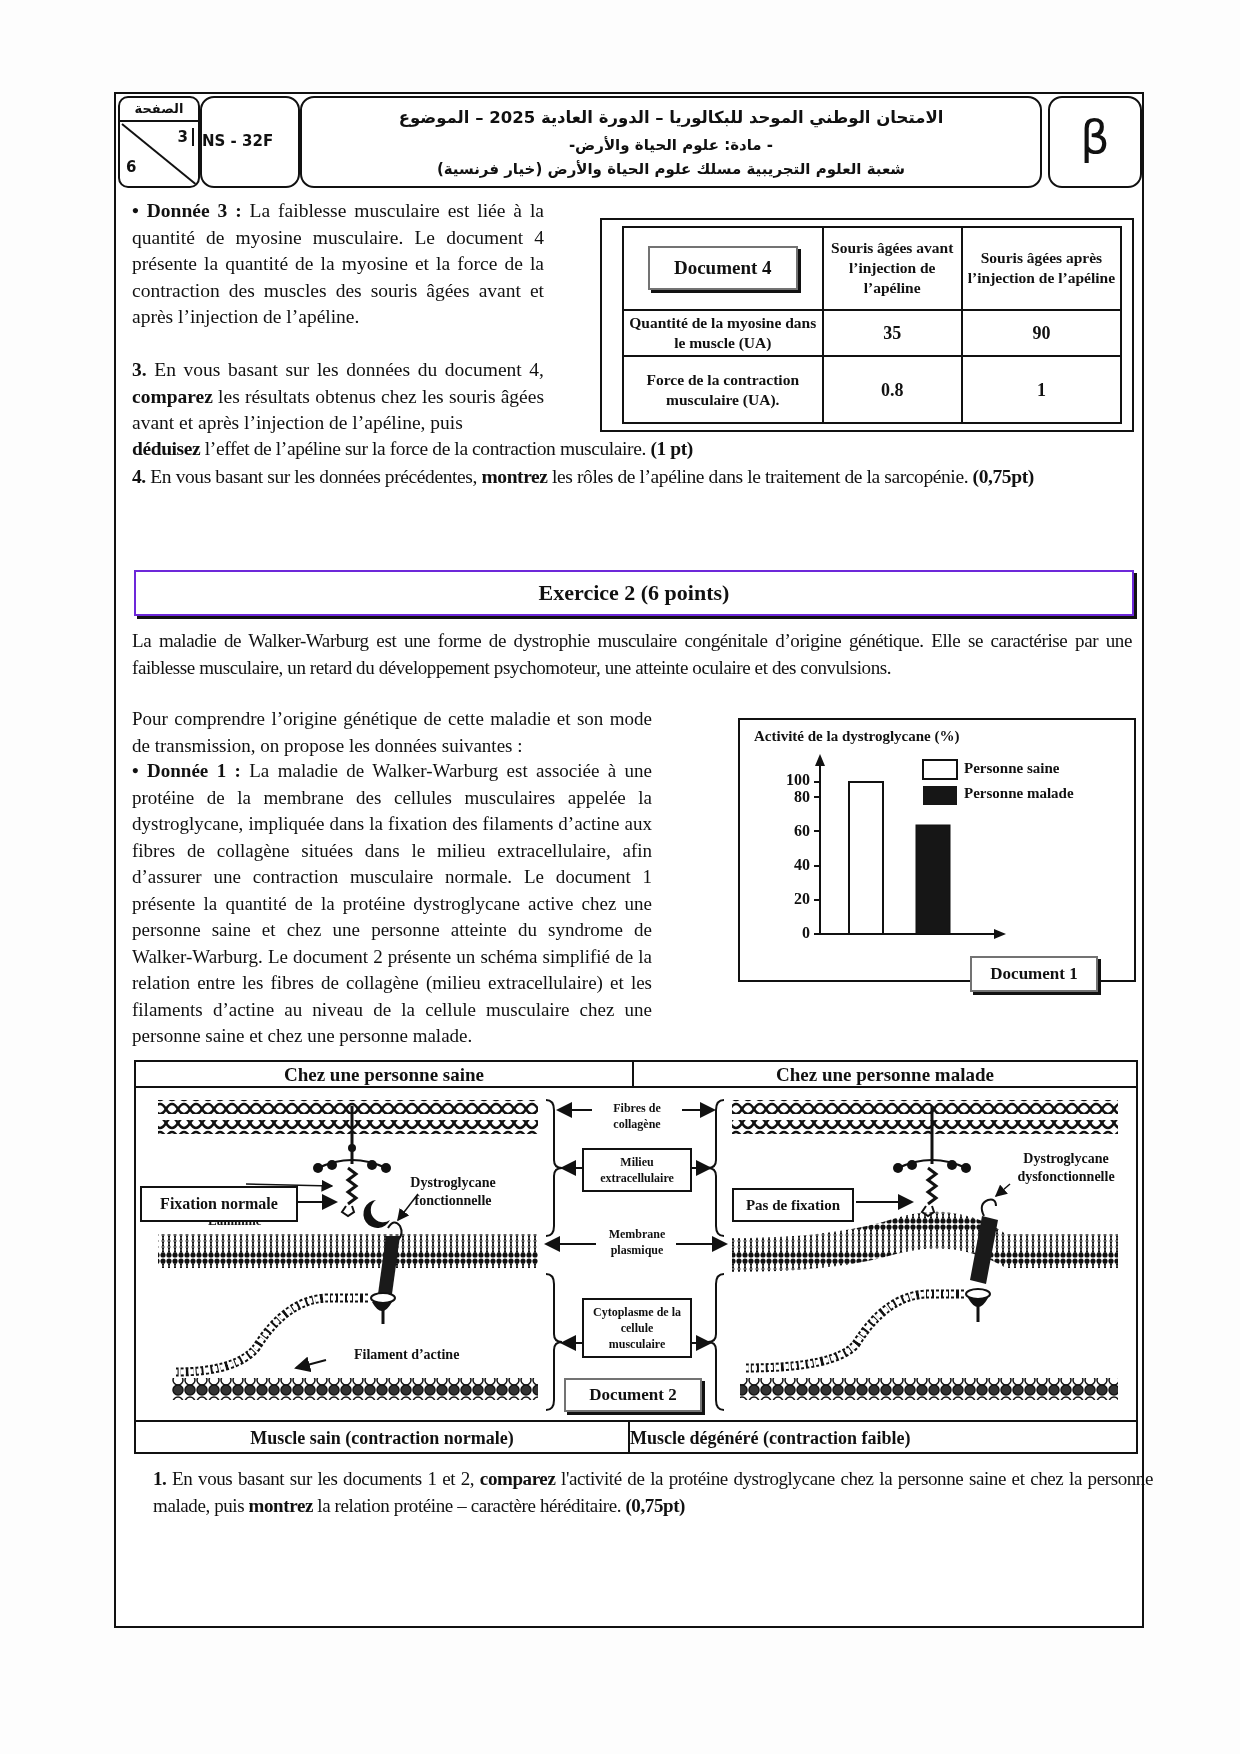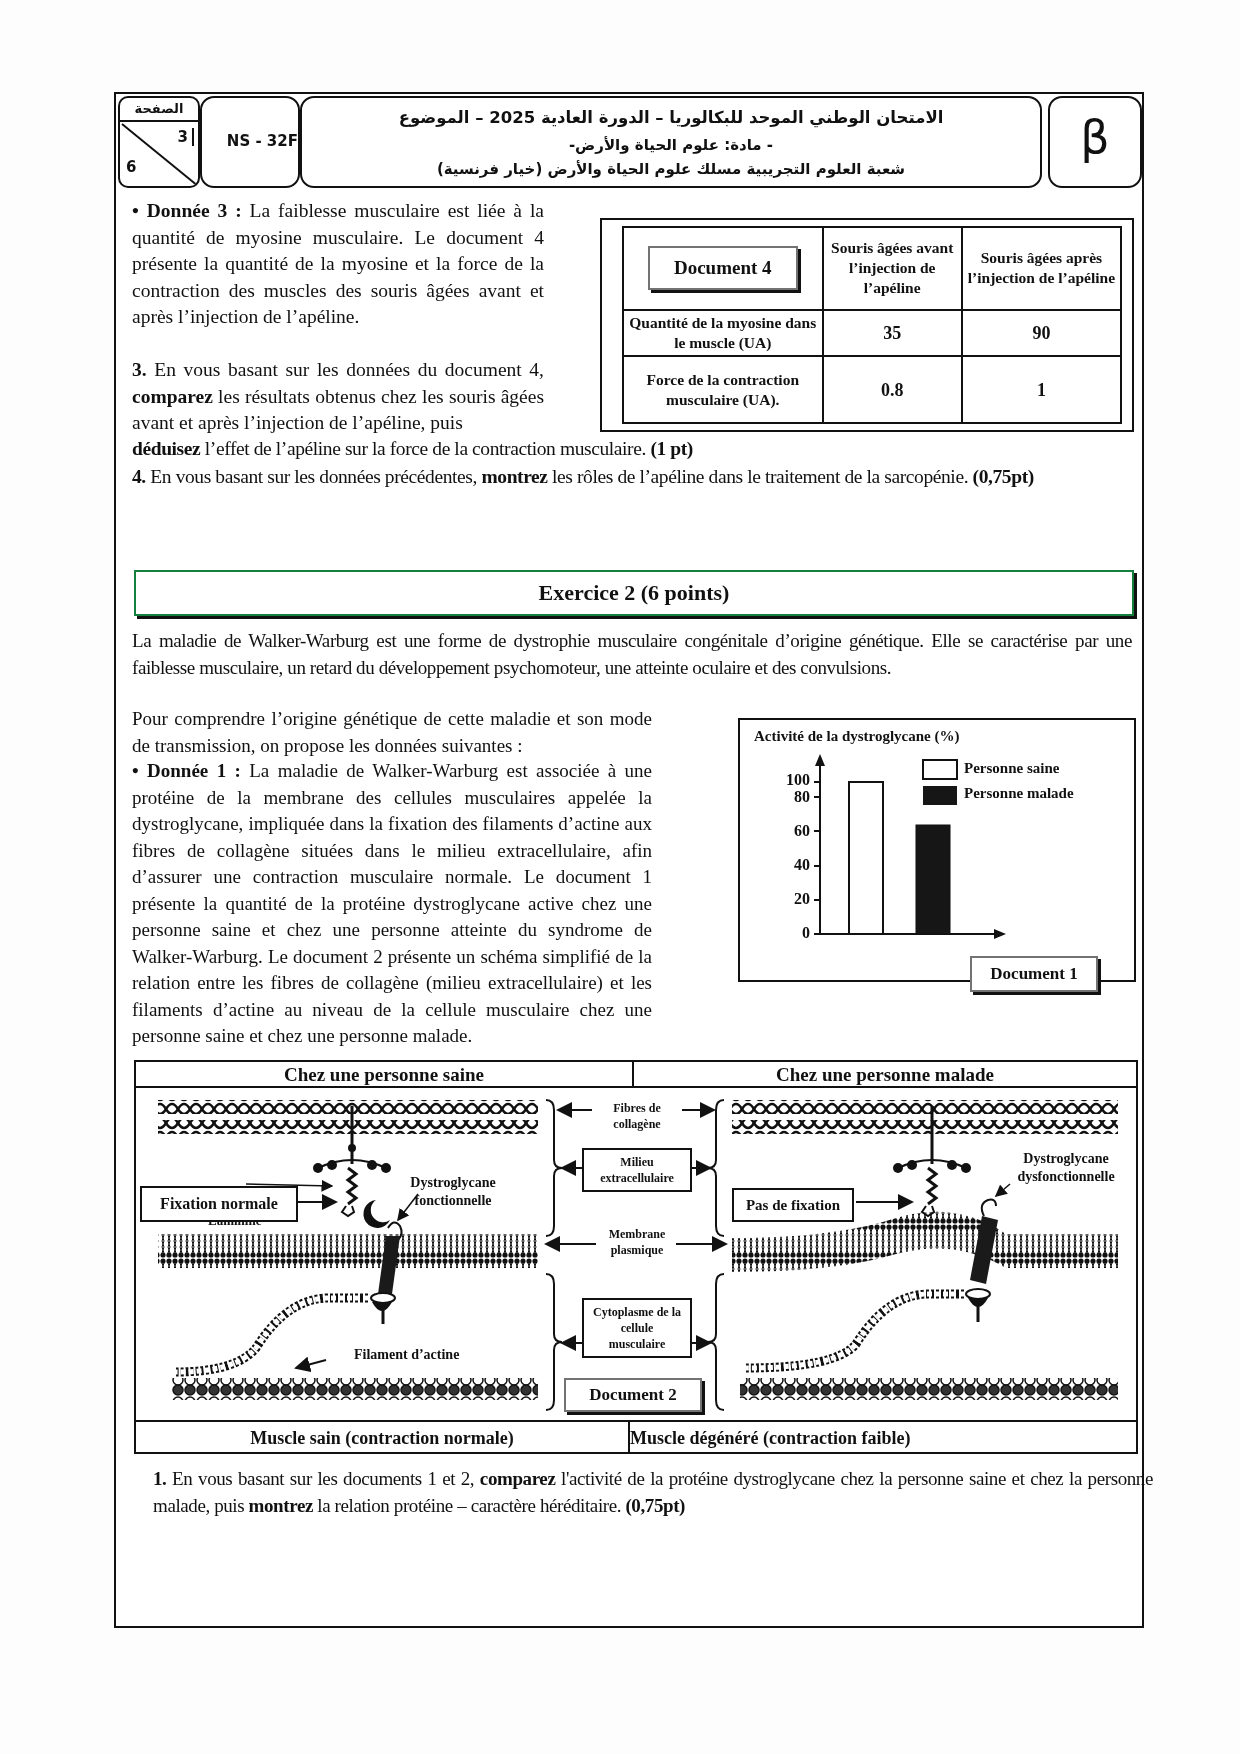--- a/index.html
+++ b/index.html
@@ -9,41 +9,41 @@
   .abs { position: absolute; }
   .hdr-box { position: absolute; border: 2px solid #111; border-radius: 14px; background:#fff; }
   .pg-label { position:absolute; left:0; top:0; width:100%; height:24px; border-bottom:2px solid #111; text-align:center; font-family:"DejaVu Sans", sans-serif; font-size:13px; font-weight:bold; line-height:22px; }
   .ar { direction: rtl; font-family: "DejaVu Sans", sans-serif; font-weight: bold; text-align: center; }
   .txt { font-size: 19.5px; line-height: 26.5px; }
   .txt b { font-weight: bold; }
   .narrow { font-family: "Liberation Serif", serif; letter-spacing: -0.4px; }
   table.doc4 { border-collapse: collapse; position:absolute; }
   table.doc4 td { border: 2px solid #111; text-align: center; font-weight: bold; font-size: 15.5px; line-height: 20px; vertical-align: middle; }
   .docbox { border: 2px solid #737373; box-shadow: 3px 3px 0 #111; font-weight: bold; background:#fff; text-align:center; }
-  .ex-title { position:absolute; border:2px solid #15803d; box-shadow: 3px 3px 0 #111; text-align:center; font-weight:bold; font-size:22px; line-height:42px; }
+  .ex-title { position:absolute; border:2px solid #6d28d9; box-shadow: 3px 3px 0 #111; text-align:center; font-weight:bold; font-size:22px; line-height:42px; }
   .chart { position:absolute; border:2px solid #111; }
   .d2 { position:absolute; border:2px solid #111; }
   .lbl { position:absolute; font-weight:bold; font-size:14px; line-height:18px; text-align:center; }
   .boxed { border: 2px solid #111; background:#fff; }
 </style>
 </head>
 <body>
 
 <div class="page">
 
   <div class="hdr-box" style="left:2px;top:2px;width:82px;height:92px;border-radius:10px;overflow:hidden;">
     <div class="pg-label">الصفحة</div>
     <svg class="abs" style="left:0;top:24px" width="80" height="66">
         <line x1="2" y1="2" x2="78" y2="64" stroke="#111" stroke-width="2"></line>
       </svg>
     <div class="abs" style="right:4px;top:30px;font-family:'DejaVu Sans',sans-serif;font-weight:bold;font-size:15px;border-right:2px solid #111;padding-right:4px;">3</div>
     <div class="abs" style="left:6px;top:60px;font-family:'DejaVu Sans',sans-serif;font-weight:bold;font-size:15px;">6</div>
   </div>
   <div class="hdr-box" style="left:84px;top:2px;width:100px;height:92px;">
-    <div class="abs" style="left:0;right:0;top:34px;text-align:right;font-family:'DejaVu Sans',sans-serif;font-weight:bold;font-size:15px;">NS - 32F</div>
+    <div class="abs" style="left:0;right:0;top:34px;text-align:left;font-family:'DejaVu Sans',sans-serif;font-weight:bold;font-size:15px;">NS - 32F</div>
   </div>
   <div class="hdr-box" style="left:184px;top:2px;width:742px;height:92px;">
     <div class="ar abs" style="left:0;right:0;top:10px;font-size:16.5px;">الامتحان الوطني الموحد للبكالوريا – الدورة العادية 2025 – الموضوع</div>
     <div class="ar abs" style="left:0;right:0;top:38px;font-size:15px;">- مادة: علوم الحياة والأرض-</div>
     <div class="ar abs" style="left:0;right:0;top:62px;font-size:15px;">شعبة العلوم التجريبية مسلك علوم الحياة والأرض (خيار فرنسية)</div>
   </div>
   <div class="hdr-box" style="left:932px;top:2px;width:94px;height:92px;">
     <div class="abs" style="left:0;right:0;top:12px;text-align:center;font-family:'DejaVu Sans',sans-serif;font-size:46px;">β</div>
   </div>
 

